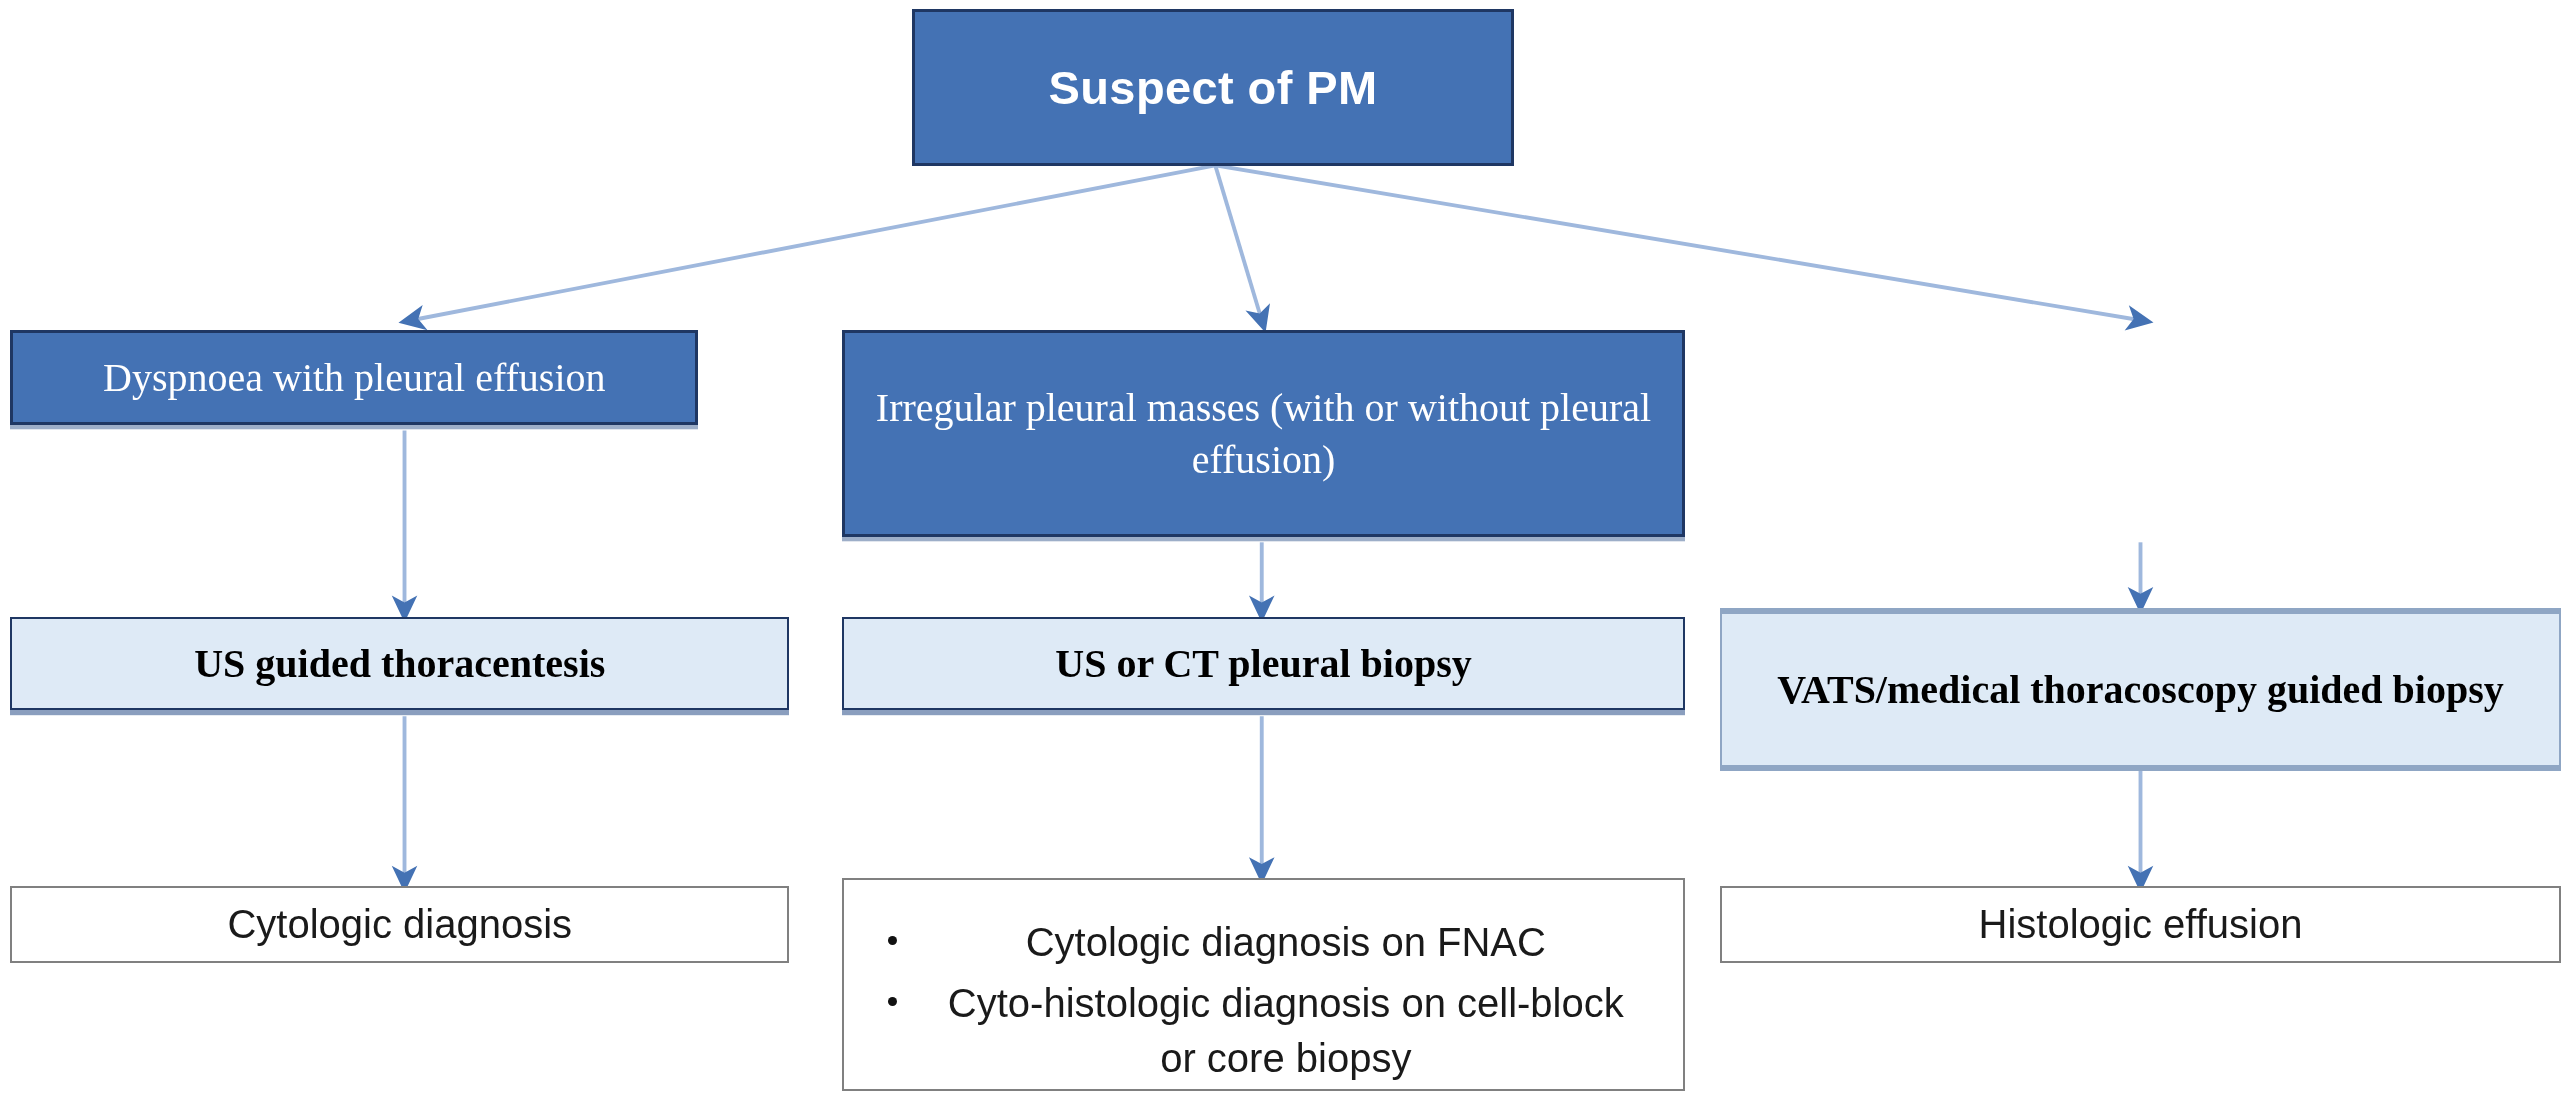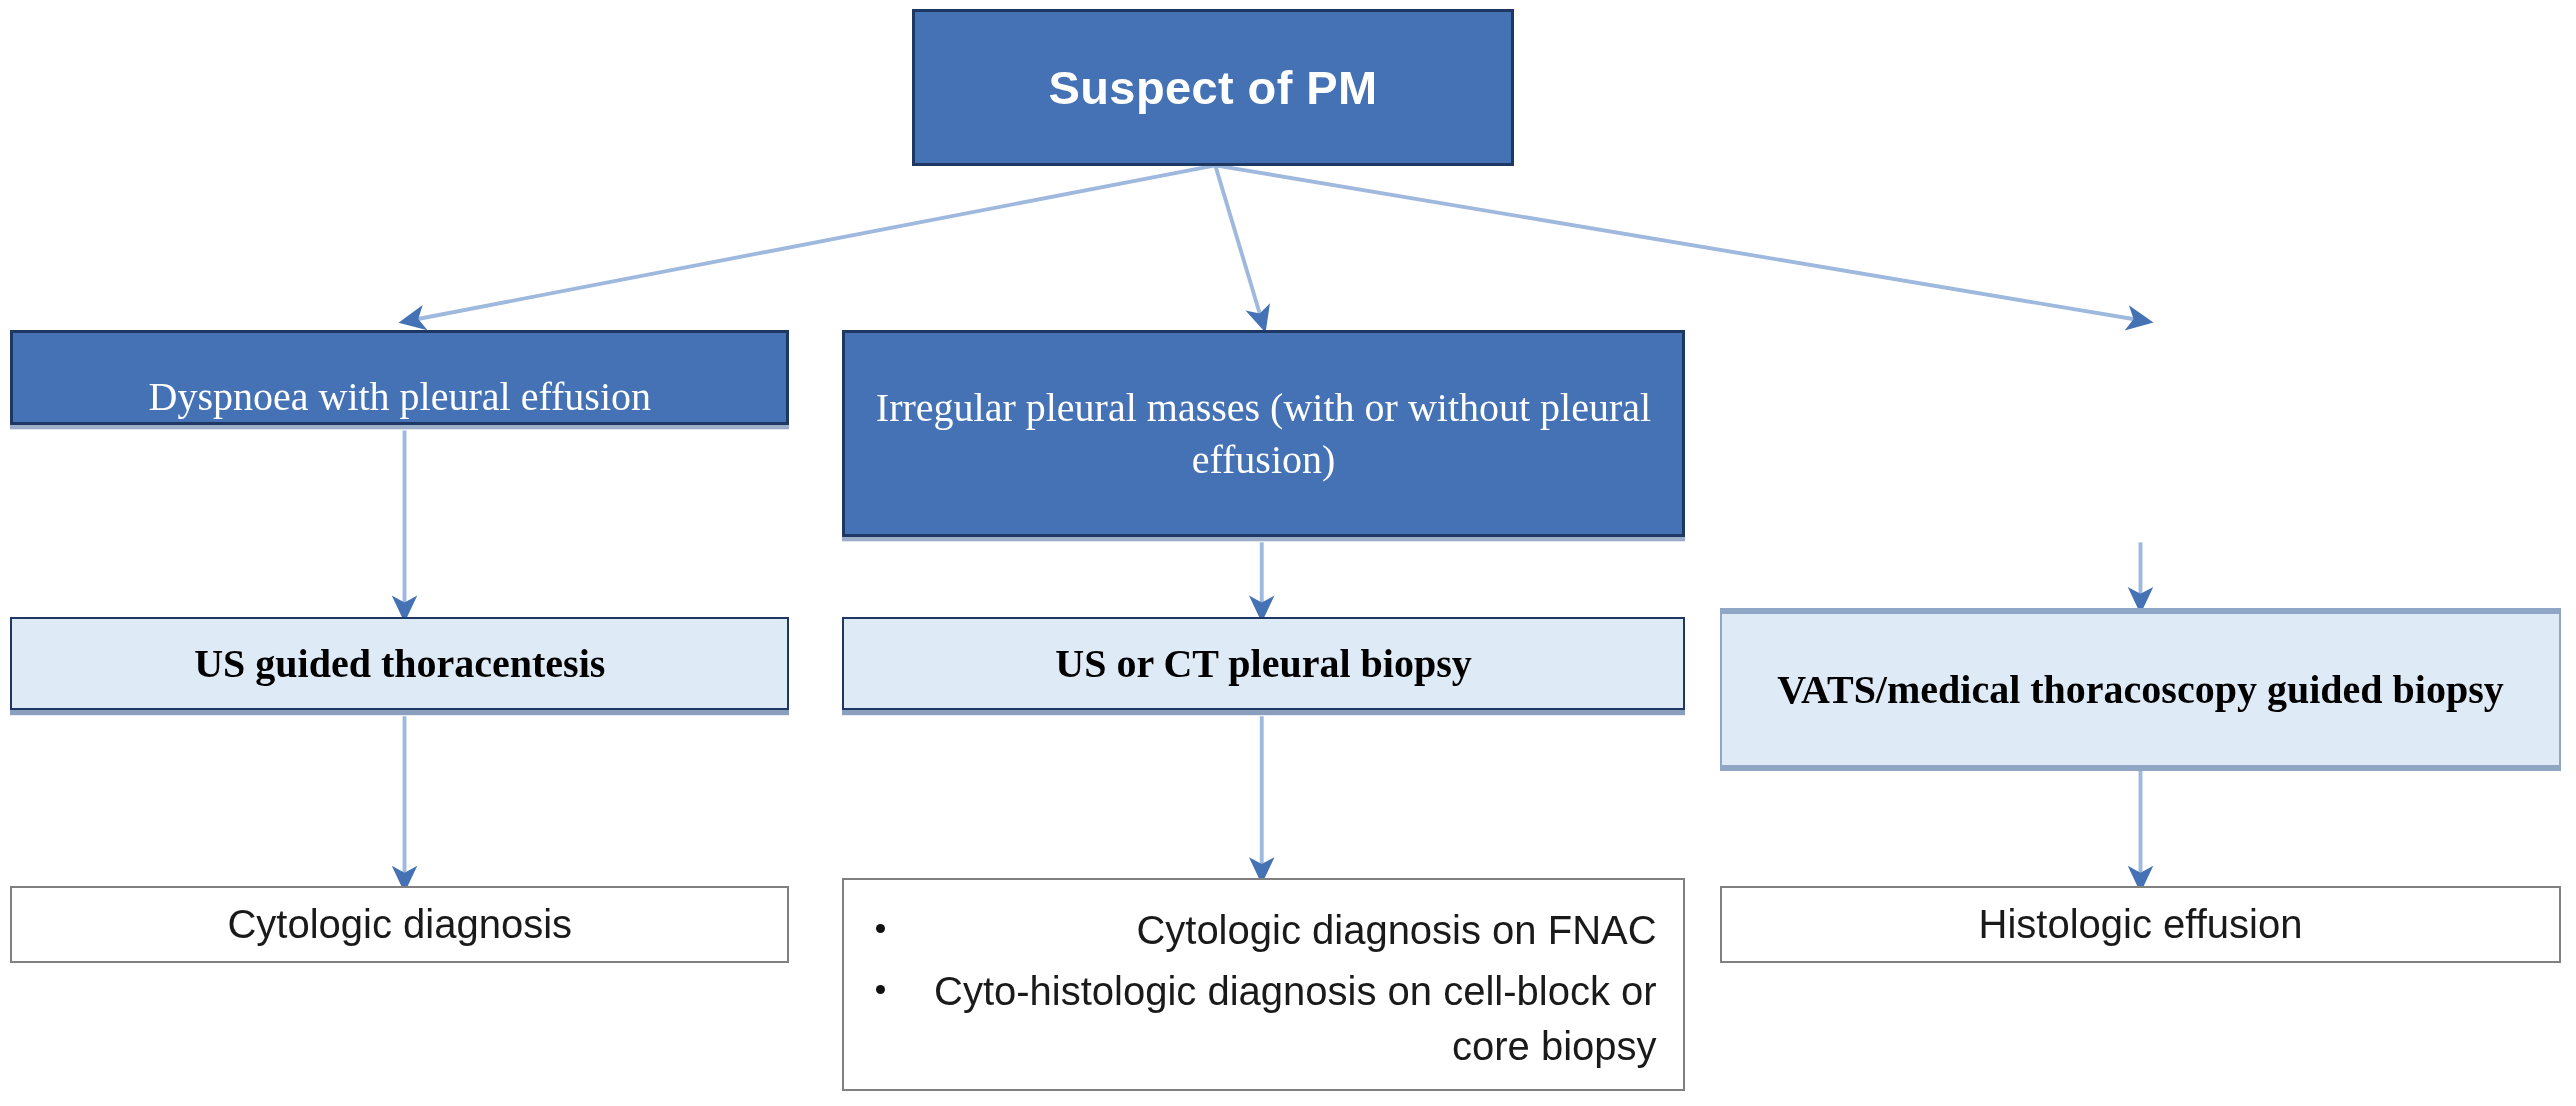--- a/index.html
+++ b/index.html
@@ -52,21 +52,21 @@
   .node-blue {
     background: #4472B4;
     border: 3.4px solid #1F3763;
     color: #ffffff;
     font-family: "Liberation Serif", serif;
     font-weight: normal;
     font-size: 40px;
     line-height: 1.28;
     box-shadow: 0 4.3px 0 0 rgba(140,160,190,0.85);
   }
-  .c1-r2 { left: 10.3px;   top: 330px; width: 779px;  height: 95px; align-items: flex-end; }
+  .c1-r2 { left: 10.3px;   top: 330px; width: 688px;  height: 95px; }
   .c2-r2 { left: 842px;  top: 330px; width: 843px;  height: 207px; }
   .c3-r2 { left: 1720px; top: 330px; width: 841px;  height: 207px; }
 
   
   .node-lightblue {
     background: #DEEAF6;
     color: #000000;
     font-family: "Liberation Serif", serif;
     font-weight: bold;
     font-size: 40px;
@@ -109,25 +109,25 @@
   .c3-r4 { left: 1720px; top: 886px; width: 841px; height: 77px; }
   .c2-r4 {
     left: 842px; top: 878px; width: 843px; height: 213px;
     align-items: flex-start;
     justify-content: flex-start;
   }
 
   
   .bullets {
     list-style: none;
-    margin: 4px;
+    margin: 16px;
     padding: 19px 22.4px 0 19px;
     width: 100%;
     box-sizing: border-box;
-    text-align: right;
+    text-align: center;
   }
   .bullets li {
     position: relative;
     padding-left: 48px;
     margin-bottom: 6.9px;
     font-family: "Liberation Sans", sans-serif;
     font-size: 40px;
     line-height: 1.36;
     color: #1a1a1a;
   }

